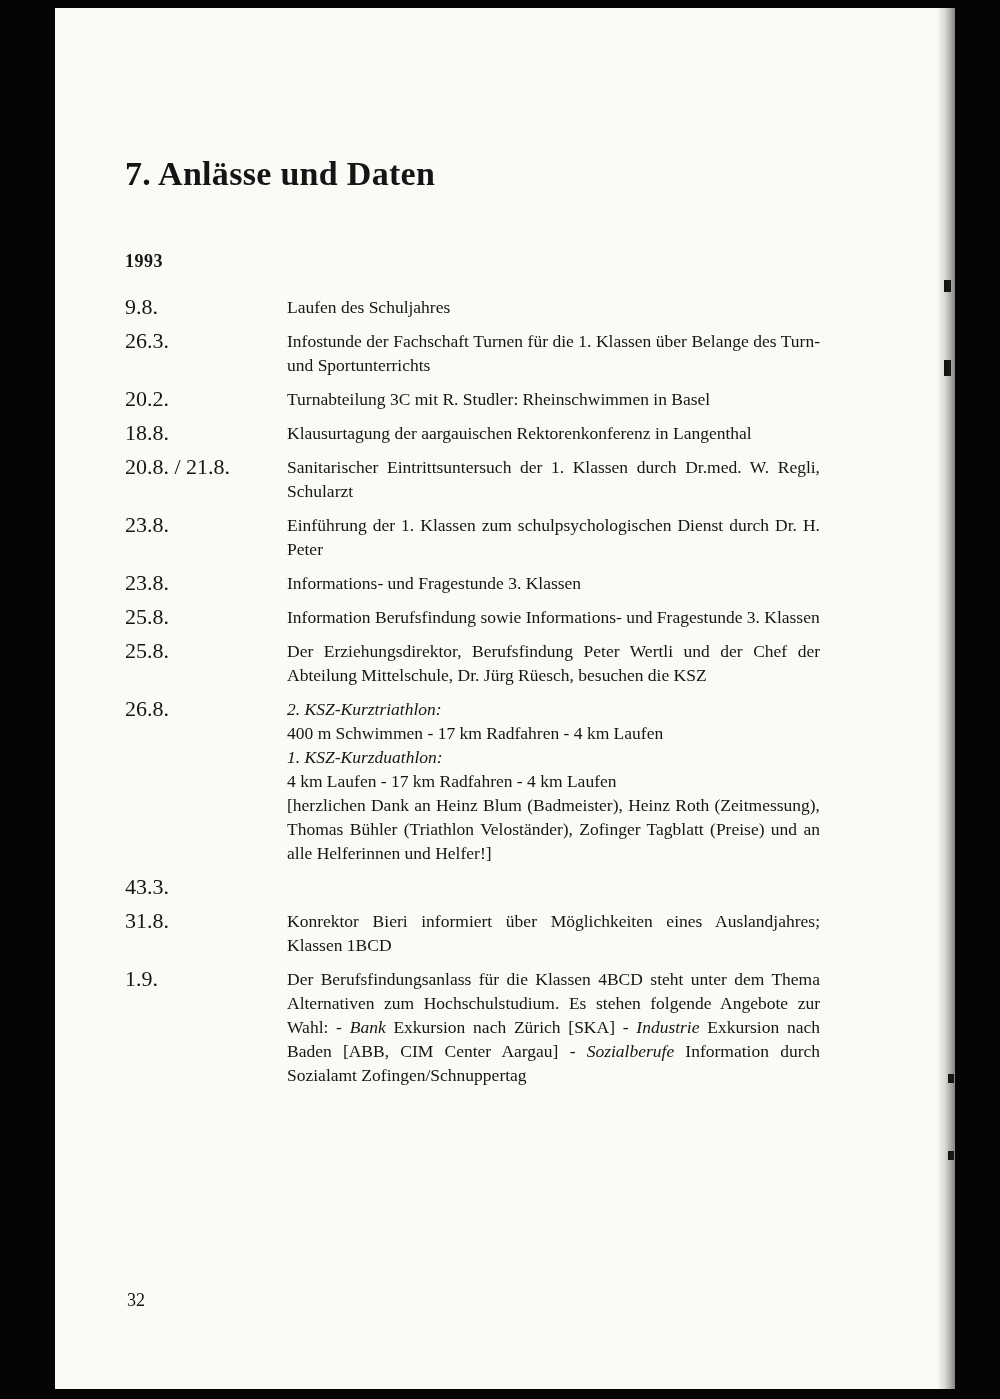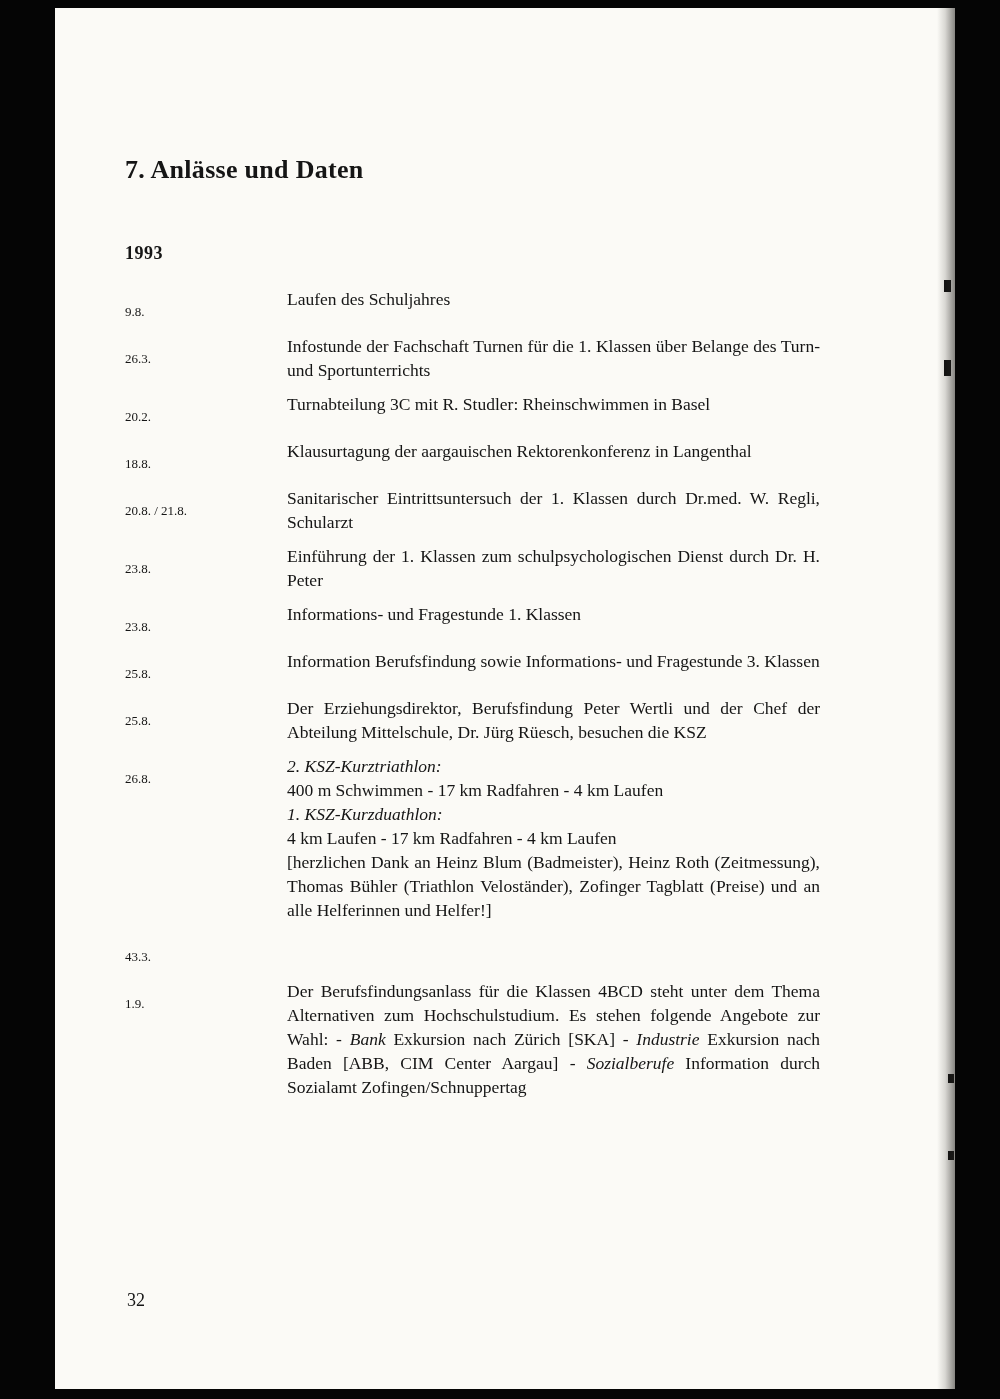--- a/index.html
+++ b/index.html
@@ -22,35 +22,34 @@
     position: absolute; right: 0; top: 0;
     width: 18px; height: 100%;
     background: linear-gradient(to right, rgba(0,0,0,0) 0%, rgba(60,58,52,0.18) 45%, rgba(40,38,34,0.55) 100%);
   }
   .page-inner {
     position: absolute; left: 70px; top: 0;
     width: 695px;
   }
   .title {
     margin-top: 147px;
-    font-size: 26px; font-weight: bold;
+    font-size: 34px; font-weight: bold;
     letter-spacing: 0.3px;
   }
   .year {
     margin-top: 58px;
     font-size: 18px; font-weight: bold;
     letter-spacing: 0.5px;
   }
   .entries { margin-top: 23px; }
   .entry-row { display: flex; margin-bottom: 10px; }
   .entry-date {
     flex: 0 0 162px; width: 162px;
-    font-size: 13px; line-height: 24px;
+    font-size: 22px; line-height: 24px;
     white-space: nowrap;
-    margin-top: 13px;
   }
   .entry-text {
     flex: 1 1 auto;
     font-size: 17.5px; line-height: 24px;
     text-align: justify;
   }
   .entry-text em { font-style: italic; }
   .page-number {
     position: absolute; left: 72px; top: 1282px;
     font-size: 18px;
@@ -89,38 +88,42 @@
           <div class="entry-row">
             <div class="entry-date">20.8. / 21.8.</div>
             <div class="entry-text"><span>Sanitarischer Eintrittsuntersuch der 1. Klassen durch Dr.med. W. Regli, Schularzt</span></div>
           </div>
           <div class="entry-row">
             <div class="entry-date">23.8.</div>
             <div class="entry-text"><span>Einführung der 1. Klassen zum schulpsychologischen Dienst durch Dr. H. Peter</span></div>
           </div>
           <div class="entry-row">
             <div class="entry-date">23.8.</div>
-            <div class="entry-text"><span>Informations- und Fragestunde 1. Klassen</span></div>
+            <div class="entry-text"><span>Informations- und Fragestunde 3. Klassen</span></div>
           </div>
           <div class="entry-row">
             <div class="entry-date">25.8.</div>
             <div class="entry-text"><span>Information Berufsfindung sowie Informations- und Fragestunde 3. Klassen</span></div>
           </div>
           <div class="entry-row">
             <div class="entry-date">25.8.</div>
             <div class="entry-text"><span>Der Erziehungsdirektor, Berufsfindung Peter Wertli und der Chef der Abteilung Mittelschule, Dr. Jürg Rüesch, besuchen die KSZ</span></div>
           </div>
           <div class="entry-row">
             <div class="entry-date">26.8.</div>
             <div class="entry-text"><em>2. KSZ-Kurztriathlon:</em><br><span>400 m Schwimmen - 17 km Radfahren - 4 km Laufen</span><br><em>1. KSZ-Kurzduathlon:</em><br><span>4 km Laufen - 17 km Radfahren - 4 km Laufen</span><br><span>[herzlichen Dank an Heinz Blum (Badmeister), Heinz Roth (Zeitmessung), Thomas Bühler (Triathlon Veloständer), Zofinger Tagblatt (Preise) und an alle Helferinnen und Helfer!]</span></div>
           </div>
           <div class="entry-row">
             <div class="entry-date">43.3.</div>
           </div>
           <div class="entry-row">
+            <div class="entry-date">31.8.</div>
+            <div class="entry-text"><span>Konrektor Bieri informiert über Möglichkeiten eines Auslandjahres; Klassen 1BCD</span></div>
+          </div>
+          <div class="entry-row">
             <div class="entry-date">1.9.</div>
             <div class="entry-text"><span>Der Berufsfindungsanlass für die Klassen 4BCD steht unter dem Thema Alternativen zum Hochschulstudium. Es stehen folgende Angebote zur Wahl: - </span><em>Bank</em><span> Exkursion nach Zürich [SKA] - </span><em>Industrie</em><span> Exkursion nach Baden [ABB, CIM Center Aargau] - </span><em>Sozialberufe</em><span> Information durch Sozialamt Zofingen/Schnuppertag</span></div>
           </div>
         </div>
     </div>
     <div class="page-number">32</div>
     <div class="mark mark1"></div>
     <div class="mark mark2"></div>
     <div class="mark mark3"></div>
     <div class="mark mark4"></div>

